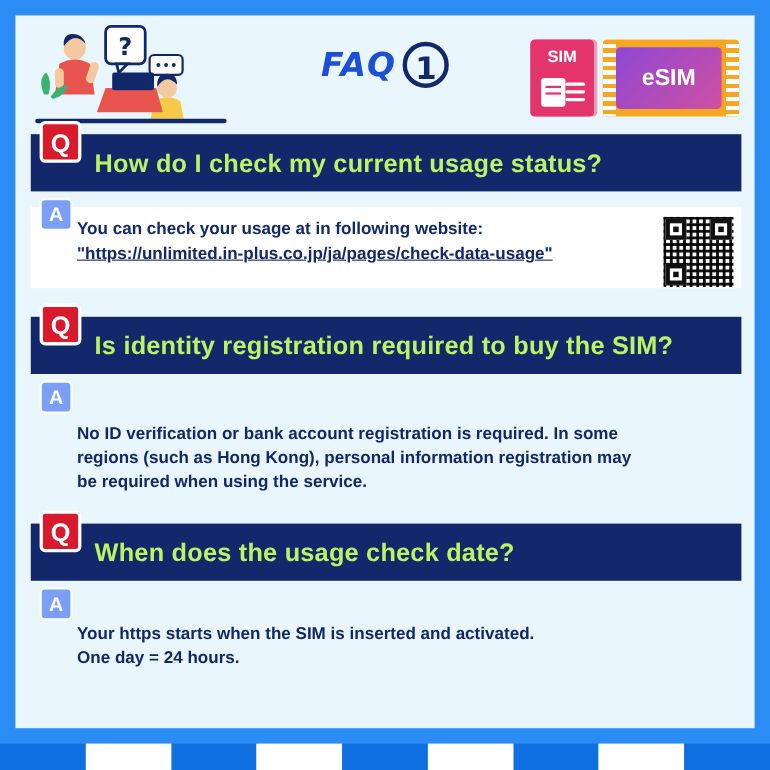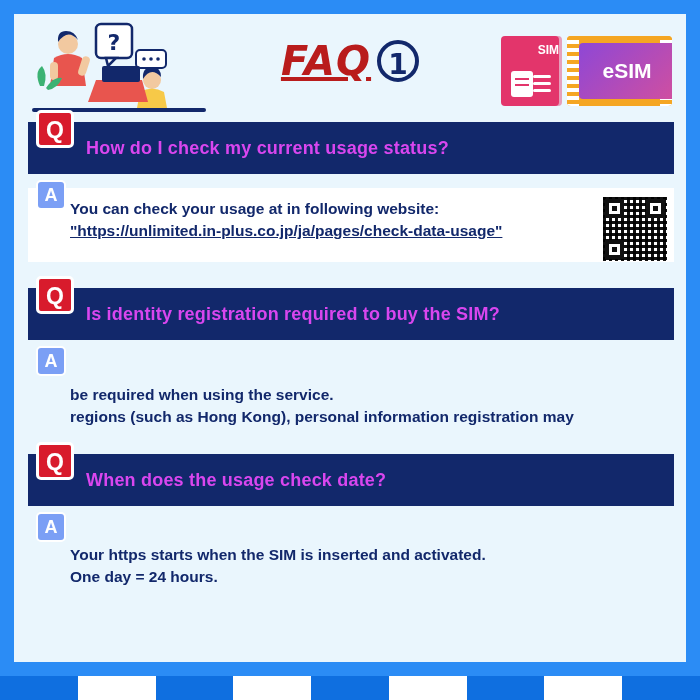--- a/index.html
+++ b/index.html
@@ -66,25 +66,24 @@
     right: 0;
     top: 24px;
     text-align: center;
     pointer-events: none;
   }
   .faq-word {
     display: inline-block;
     font-family: "DejaVu Sans", sans-serif;
     font-weight: bold;
     font-style: italic;
-    font-size: 40px;
+    font-size: 30px;
     letter-spacing: 1px;
-    color: #b91c1c;
+    color: #1d4ed8;
     vertical-align: middle;
-    text-decoration: underline;
   }
   .faq-num {
     display: inline-block;
     width: 42px;
     height: 42px;
     border: 4px solid #12286b;
     border-radius: 50%;
     color: #12286b;
     font-family: "DejaVu Sans", sans-serif;
     font-size: 28px;
@@ -111,22 +110,22 @@
     color: #ffffff;
     font-weight: bold;
     font-size: 17px;
     box-shadow: 3px 0 0 rgba(227,53,107,0.45);
   }
   .sim-card .sim-label {
     position: absolute;
     top: 7px;
     left: 0;
     right: 0;
-    text-align: right;
-    font-size: 12px;
+    text-align: center;
+    font-size: 15px;
   }
   .sim-chip {
     position: absolute;
     left: 10px;
     bottom: 9px;
     width: 22px;
     height: 26px;
     background: #ffffff;
     border-radius: 3px;
   }
@@ -148,21 +147,21 @@
     height: 20px;
   }
   .sim-lines i {
     display: block;
     height: 3px;
     background: #ffffff;
     margin-bottom: 4px;
     border-radius: 2px;
   }
   .esim-card {
-    width: 105px;
+    width: 124px;
     height: 70px;
     background: #f5a623;
     border-radius: 4px;
     margin-left: 8px;
     position: relative;
     overflow: hidden;
   }
   .esim-inner {
     position: absolute;
     left: 12px;
@@ -213,23 +212,23 @@
     border: 3px solid #ffffff;
     border-radius: 5px;
     color: #ffffff;
     font-weight: bold;
     font-size: 23px;
     line-height: 34px;
     text-align: center;
     box-sizing: border-box;
   }
   .q-text {
-    color: #d946ef;
-    font-weight: bold;
-    font-size: 18px;
+    color: #bef264;
+    font-weight: bold;
+    font-size: 23px;
     margin-left: 58px;
     letter-spacing: 0.2px;
   }
   .a-row {
     position: relative;
     padding: 8px 14px 6px 14px;
   }
   .a-badge {
     position: absolute;
     left: 22px;
@@ -400,22 +399,23 @@
     <div class="gap-lg"></div>
 
     <div class="qa-block">
       <div class="q-bar">
         <div class="q-badge">Q</div>
         <div class="q-text">Is identity registration required to buy the SIM?</div>
       </div>
       <div class="a-row">
         <div class="a-badge">A</div>
         <div class="a-text">
+          <span class="line">No ID verification or bank account registration is required. In some</span>
+          <span class="line">regions (such as Hong Kong), personal information registration may</span>
           <span class="line">be required when using the service.</span>
-          <span class="line">regions (such as Hong Kong), personal information registration may</span>
         </div>
       </div>
     </div>
 
     <div class="gap-md"></div>
 
     <div class="qa-block">
       <div class="q-bar">
         <div class="q-badge">Q</div>
         <div class="q-text">When does the usage check date?</div>

